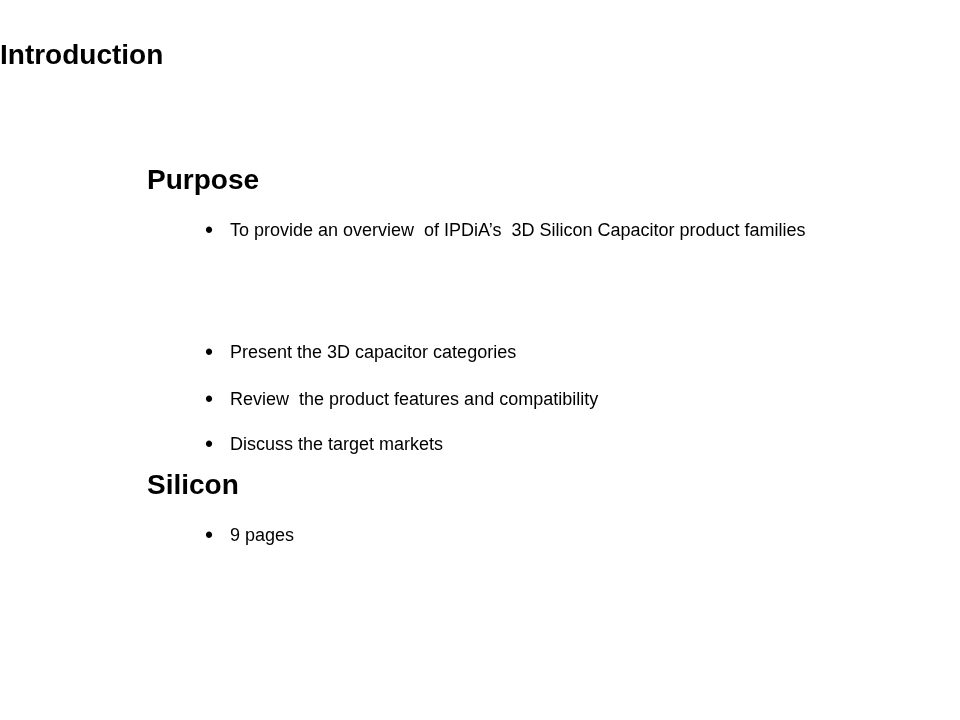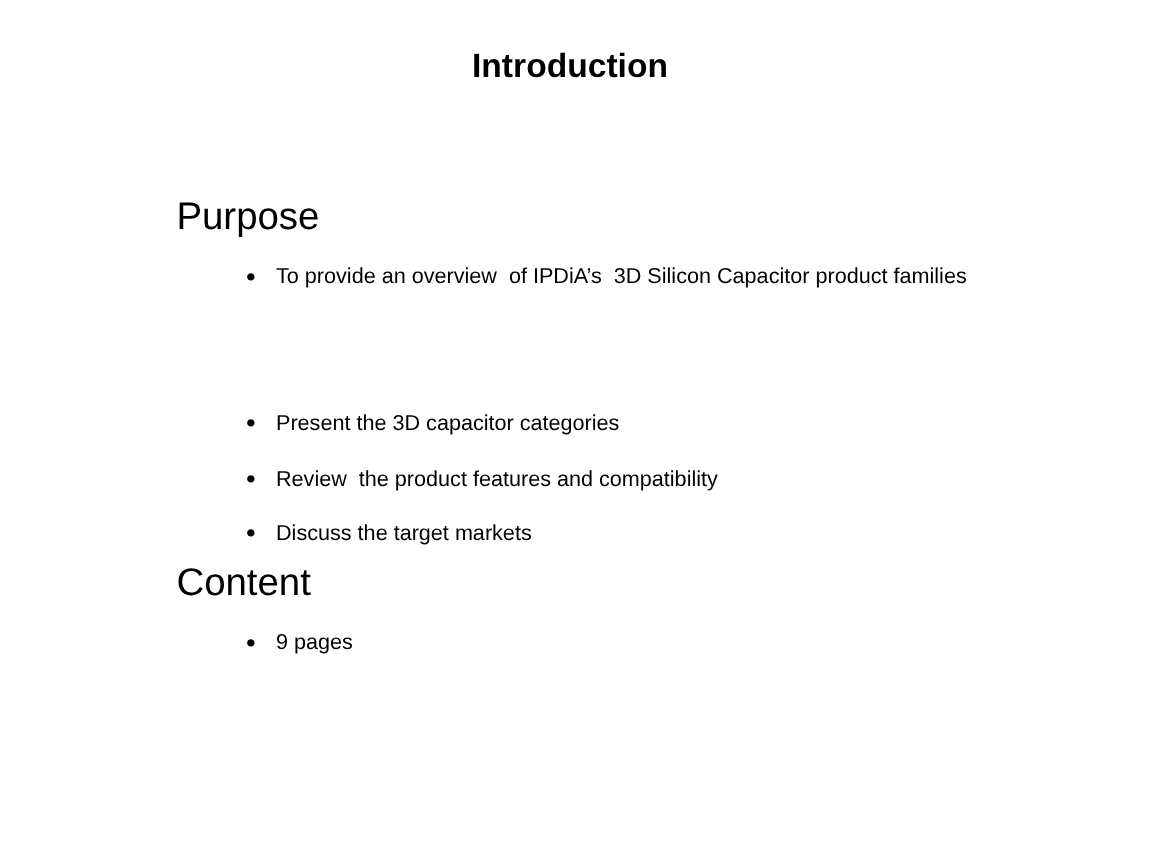--- a/index.html
+++ b/index.html
@@ -8,27 +8,27 @@
   body {
     width:960px; height:720px;
     background:var(--bg);
     color:var(--fg);
     font-family:"Liberation Sans","DejaVu Sans",sans-serif;
   }
   .slide { position:relative; width:960px; height:720px; overflow:hidden; background:var(--bg); }
 
   .title {
     position:absolute; top:41px; left:0; width:950px;
-    text-align:center;
+    text-align:left;
     font-size:28px; font-weight:bold; line-height:28px;
     margin:0;
   }
   .heading {
     position:absolute; left:147px;
-    font-size:32px; font-weight:normal; line-height:28px;
+    font-size:28px; font-weight:bold; line-height:28px;
     margin:0;
   }
   .bullet {
     position:absolute; left:205px;
     display:flex; align-items:flex-start;
   }
   .dot {
     flex:0 0 25px; width:25px;
     font-size:23px; line-height:30px;
   }
@@ -66,19 +66,19 @@
   </div>
   <div class="bullet b-2">
     <span class="dot">•</span>
     <div class="btext">Review  the product features and compatibility</div>
   </div>
   <div class="bullet b-3">
     <span class="dot">•</span>
     <div class="btext">Discuss the target markets</div>
   </div>
 
-  <h2 class="heading h-content">Content</h2>
+  <h2 class="heading h-content">Silicon</h2>
   <div class="bullet b-4">
     <span class="dot">•</span>
     <div class="btext">9 pages</div>
   </div>
 
 </div>
 
 </body></html>

